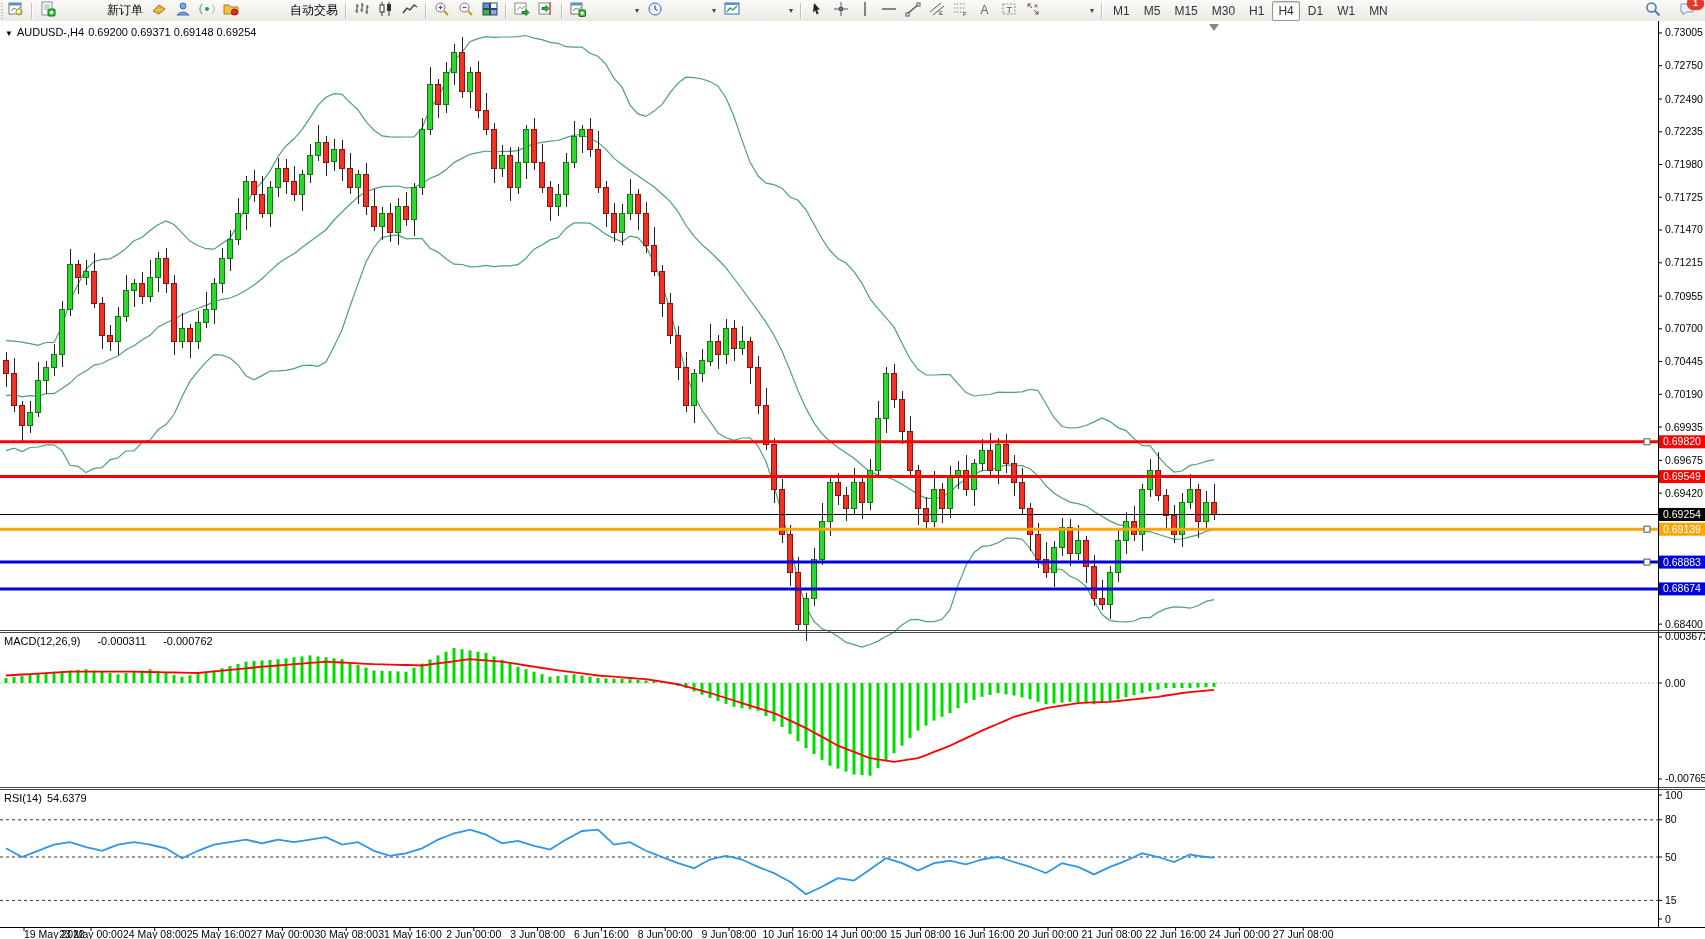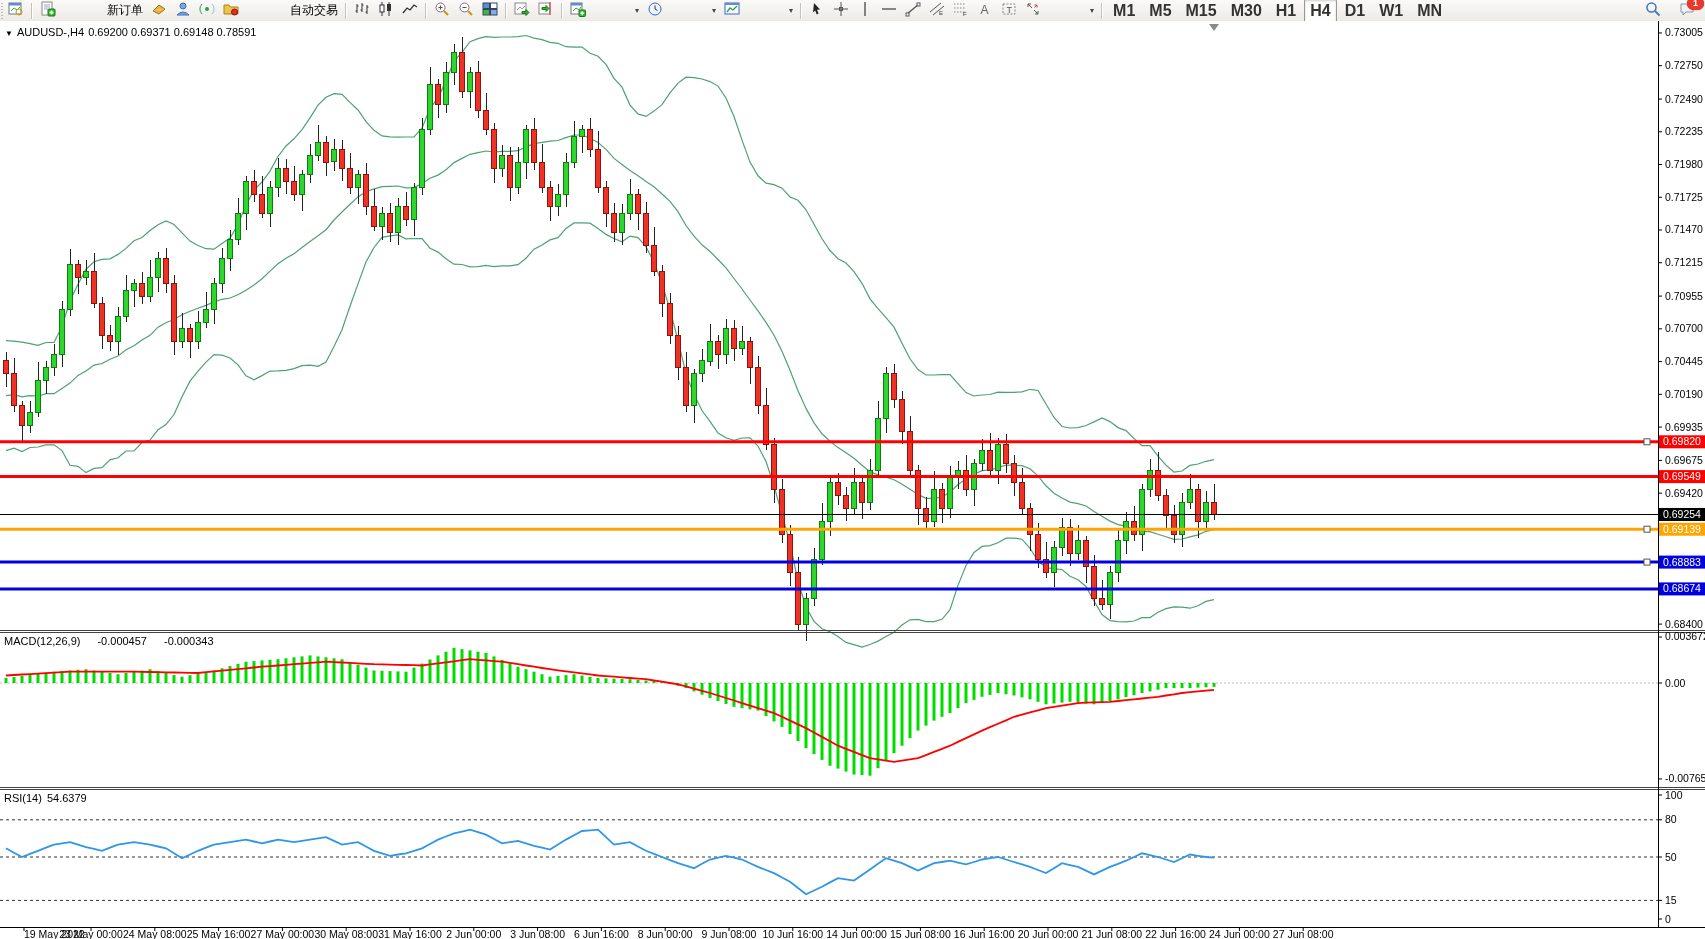--- a/index.html
+++ b/index.html
@@ -7,21 +7,21 @@
   
   #toolbar{position:absolute;left:0;top:0;width:1705px;height:21px;
     background:linear-gradient(#fbfaf8,#eceae5);border-bottom:1px solid #a8a59f;
     display:flex;align-items:center;white-space:nowrap;}
   .tbtn{height:19px;display:flex;align-items:center;padding:0 3px;border:1px solid transparent;border-radius:2px;gap:48px;}
   .tbtn .lab{font-size:12px;color:#000;margin-left:3px;}
   .tsep{width:1px;height:16px;background:#c4c1ba;border-right:1px solid #fff;margin:0 3px;}
   .thandle{width:5px;height:16px;margin:0 1px;
     background:repeating-linear-gradient(#bbb 0 1px,transparent 1px 3px);width:2px;}
   .caret{font-size:8px;color:#444;margin-left:1px;}
-  .tf{font-size:16px;color:#333;padding:2px 5px;margin:0 1px;border:1px solid transparent;border-radius:2px;font-weight:bold;}
+  .tf{font-size:12px;color:#333;padding:2px 5px;margin:0 1px;border:1px solid transparent;border-radius:2px;}
   .tf.active{background:#fdfdfb;border:1px solid #9a978f;box-shadow:inset 0 1px 2px rgba(0,0,0,.18);}
   #tb-right{margin-left:auto;display:flex;align-items:center;margin-right:6px;}
   #chat-wrap{position:relative;margin-left:10px;}
   #badge{position:absolute;right:-6px;top:-4px;min-width:13px;height:13px;border-radius:8px;
     background:#e8392b;color:#fff;font-size:9px;font-weight:bold;text-align:center;line-height:13px;padding:0 2px;
     box-shadow:0 0 1px #900;}
   
   #chart-root{position:absolute;left:0;top:21px;width:1705px;height:918px;background:#fff;}
   #chart-svg{position:absolute;left:0;top:0;}
   .overlay{position:absolute;font-size:11px;color:#000;z-index:5;}
@@ -871,23 +871,23 @@
         <line x1="1175.6" y1="906" x2="1175.6" y2="910" stroke="#000"></line>
         <text x="1175.6" y="916.5" font-size="10.5" fill="#000" text-anchor="middle">22 Jun 16:00</text>
         <line x1="1239.3999999999999" y1="906" x2="1239.3999999999999" y2="910" stroke="#000"></line>
         <text x="1239.3999999999999" y="916.5" font-size="10.5" fill="#000" text-anchor="middle">24 Jun 00:00</text>
         <line x1="1303.2" y1="906" x2="1303.2" y2="910" stroke="#000"></line>
         <text x="1303.2" y="916.5" font-size="10.5" fill="#000" text-anchor="middle">27 Jun 08:00</text>
       </g>
     </svg>
 
   <div class="overlay" id="title-ovl">
-    <span class="tri">▼</span><span>AUDUSD-,H4</span><span>0.69200 0.69371 0.69148 0.78591</span>
+    <span class="tri">▼</span><span>AUDUSD-,H4</span><span>0.69200 0.69371 0.69148 0.69254</span>
   </div>
 
   <div class="overlay" id="macd-ovl">
-    <span>MACD(12,26,9)</span><span>-0.000457</span><span>-0.000343</span>
+    <span>MACD(12,26,9)</span><span>-0.000311</span><span>-0.000762</span>
   </div>
 
   <div class="overlay" id="rsi-ovl">
     <span>RSI(14)</span><span>54.6379</span>
   </div>
 </div>
 
 </body></html>

